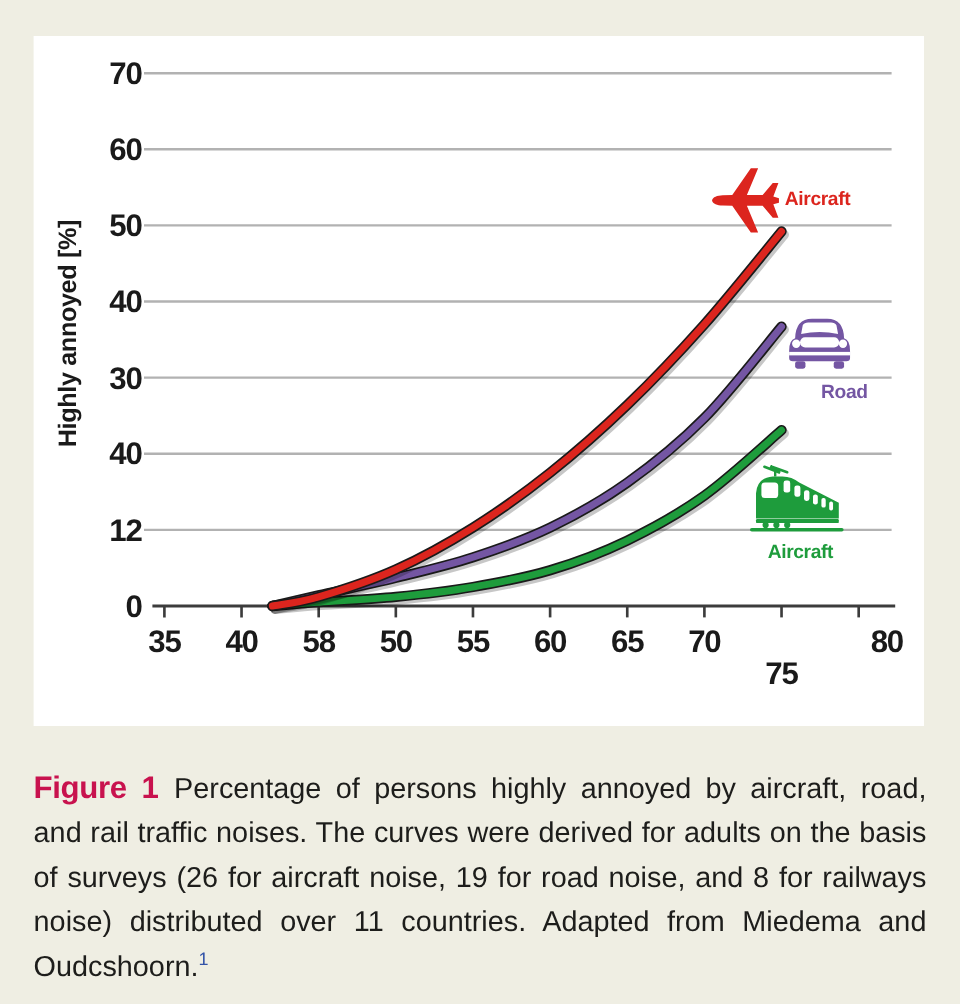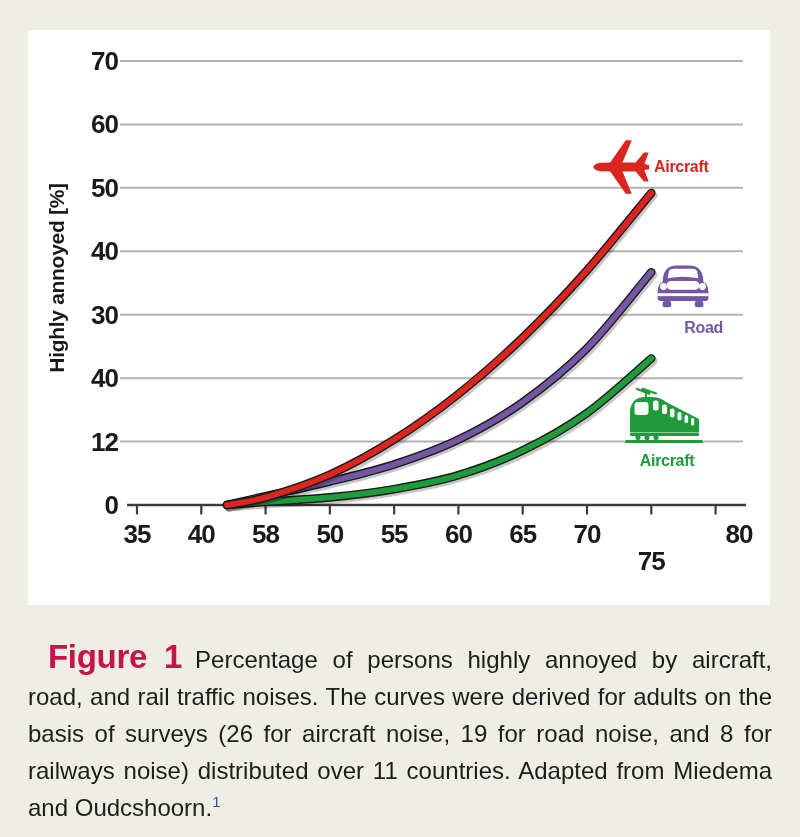--- a/index.html
+++ b/index.html
@@ -46,22 +46,22 @@
   }
   .lab-aircraft{left:626px;top:128px;color:var(--red,#dc251e);}
   .lab-road{left:615px;top:289px;width:80px;text-align:right;color:var(--purple,#7456a3);}
   .lab-railway{left:589px;top:422px;width:100px;text-align:center;color:var(--green,#1e9c3c);}
   .caption{
     position:absolute;left:28px;top:638px;width:744px;
     font-size:24px;line-height:37px;color:#1d1d1b;
     text-align:justify;margin:0;
   }
   .figlabel{
-    color:var(--caplabel,#c8124e);font-weight:bold;font-size:33px;
-    margin-right:13px;letter-spacing:-0.3px;margin-left:20px;
+    color:var(--caplabel,#c8124e);font-weight:bold;font-size:26px;
+    margin-right:13px;letter-spacing:-0.3px;
   }
   .caption sup{
     color:var(--ref,#3353a8);font-size:15px;line-height:0;
   }
 </style>
 </head>
 <body style="--bg: #efeee3; --red: #dc251e; --purple: #7456a3; --green: #1e9c3c; --caplabel: #c8124e; --ref: #3353a8;">
 
 <div class="panel">
 

